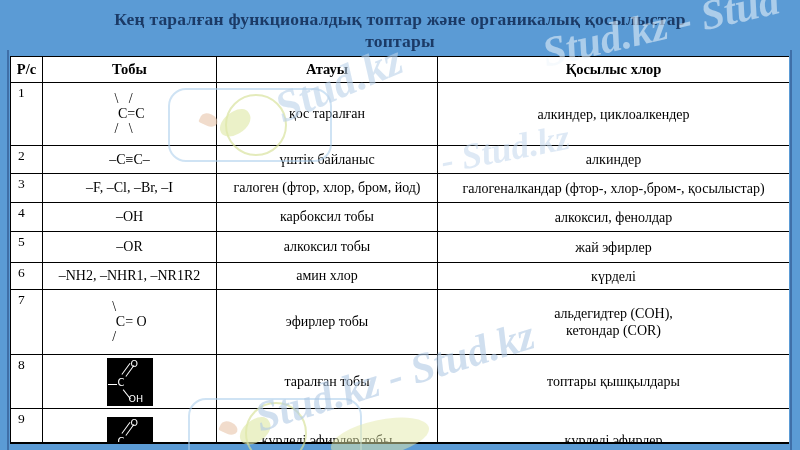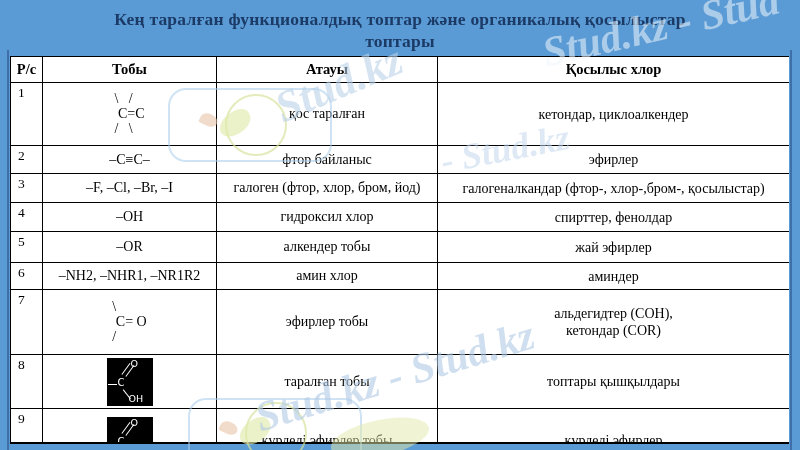--- a/index.html
+++ b/index.html
@@ -102,51 +102,51 @@
             <th>Қосылыс хлор</th>
           </tr>
       </thead>
       <tbody>
           <tr>
             <td class="num">1</td>
             <td class="c"><pre class="struct">\   /
  C=C
 /   \</pre></td>
             <td class="c">қос таралған</td>
-            <td class="c comp">кетондар, циклоалкендер</td>
+            <td class="c comp">алкиндер, циклоалкендер</td>
           </tr>
           <tr>
             <td class="num">2</td>
             <td class="c">–C≡C–</td>
-            <td class="c">фтор байланыс</td>
-            <td class="c comp">эфирлер</td>
+            <td class="c">үштік байланыс</td>
+            <td class="c comp">алкиндер</td>
           </tr>
           <tr>
             <td class="num">3</td>
             <td class="c">–F, –Cl, –Br, –I</td>
             <td class="c">галоген (фтор, хлор, бром, йод)</td>
             <td class="c comp">галогеналкандар (фтор-, хлор-,бром-, қосылыстар)</td>
           </tr>
           <tr>
             <td class="num">4</td>
             <td class="c">–OH</td>
-            <td class="c">гидроксил хлор</td>
-            <td class="c comp">спирттер, фенолдар</td>
+            <td class="c">карбоксил тобы</td>
+            <td class="c comp">алкоксил, фенолдар</td>
           </tr>
           <tr>
             <td class="num">5</td>
             <td class="c">–OR</td>
-            <td class="c">алкендер тобы</td>
+            <td class="c">алкоксил тобы</td>
             <td class="c comp">жай эфирлер</td>
           </tr>
           <tr>
             <td class="num">6</td>
             <td class="c">–NH2, –NHR1, –NR1R2</td>
             <td class="c">амин хлор</td>
-            <td class="c comp">аминдер</td>
+            <td class="c comp">күрделі</td>
           </tr>
           <tr>
             <td class="num">7</td>
             <td class="c"><pre class="struct">\
  C= O
 /</pre></td>
             <td class="c">эфирлер тобы</td>
             <td class="c comp">альдегидтер (СОН),
 кетондар (COR)</td>
           </tr>

